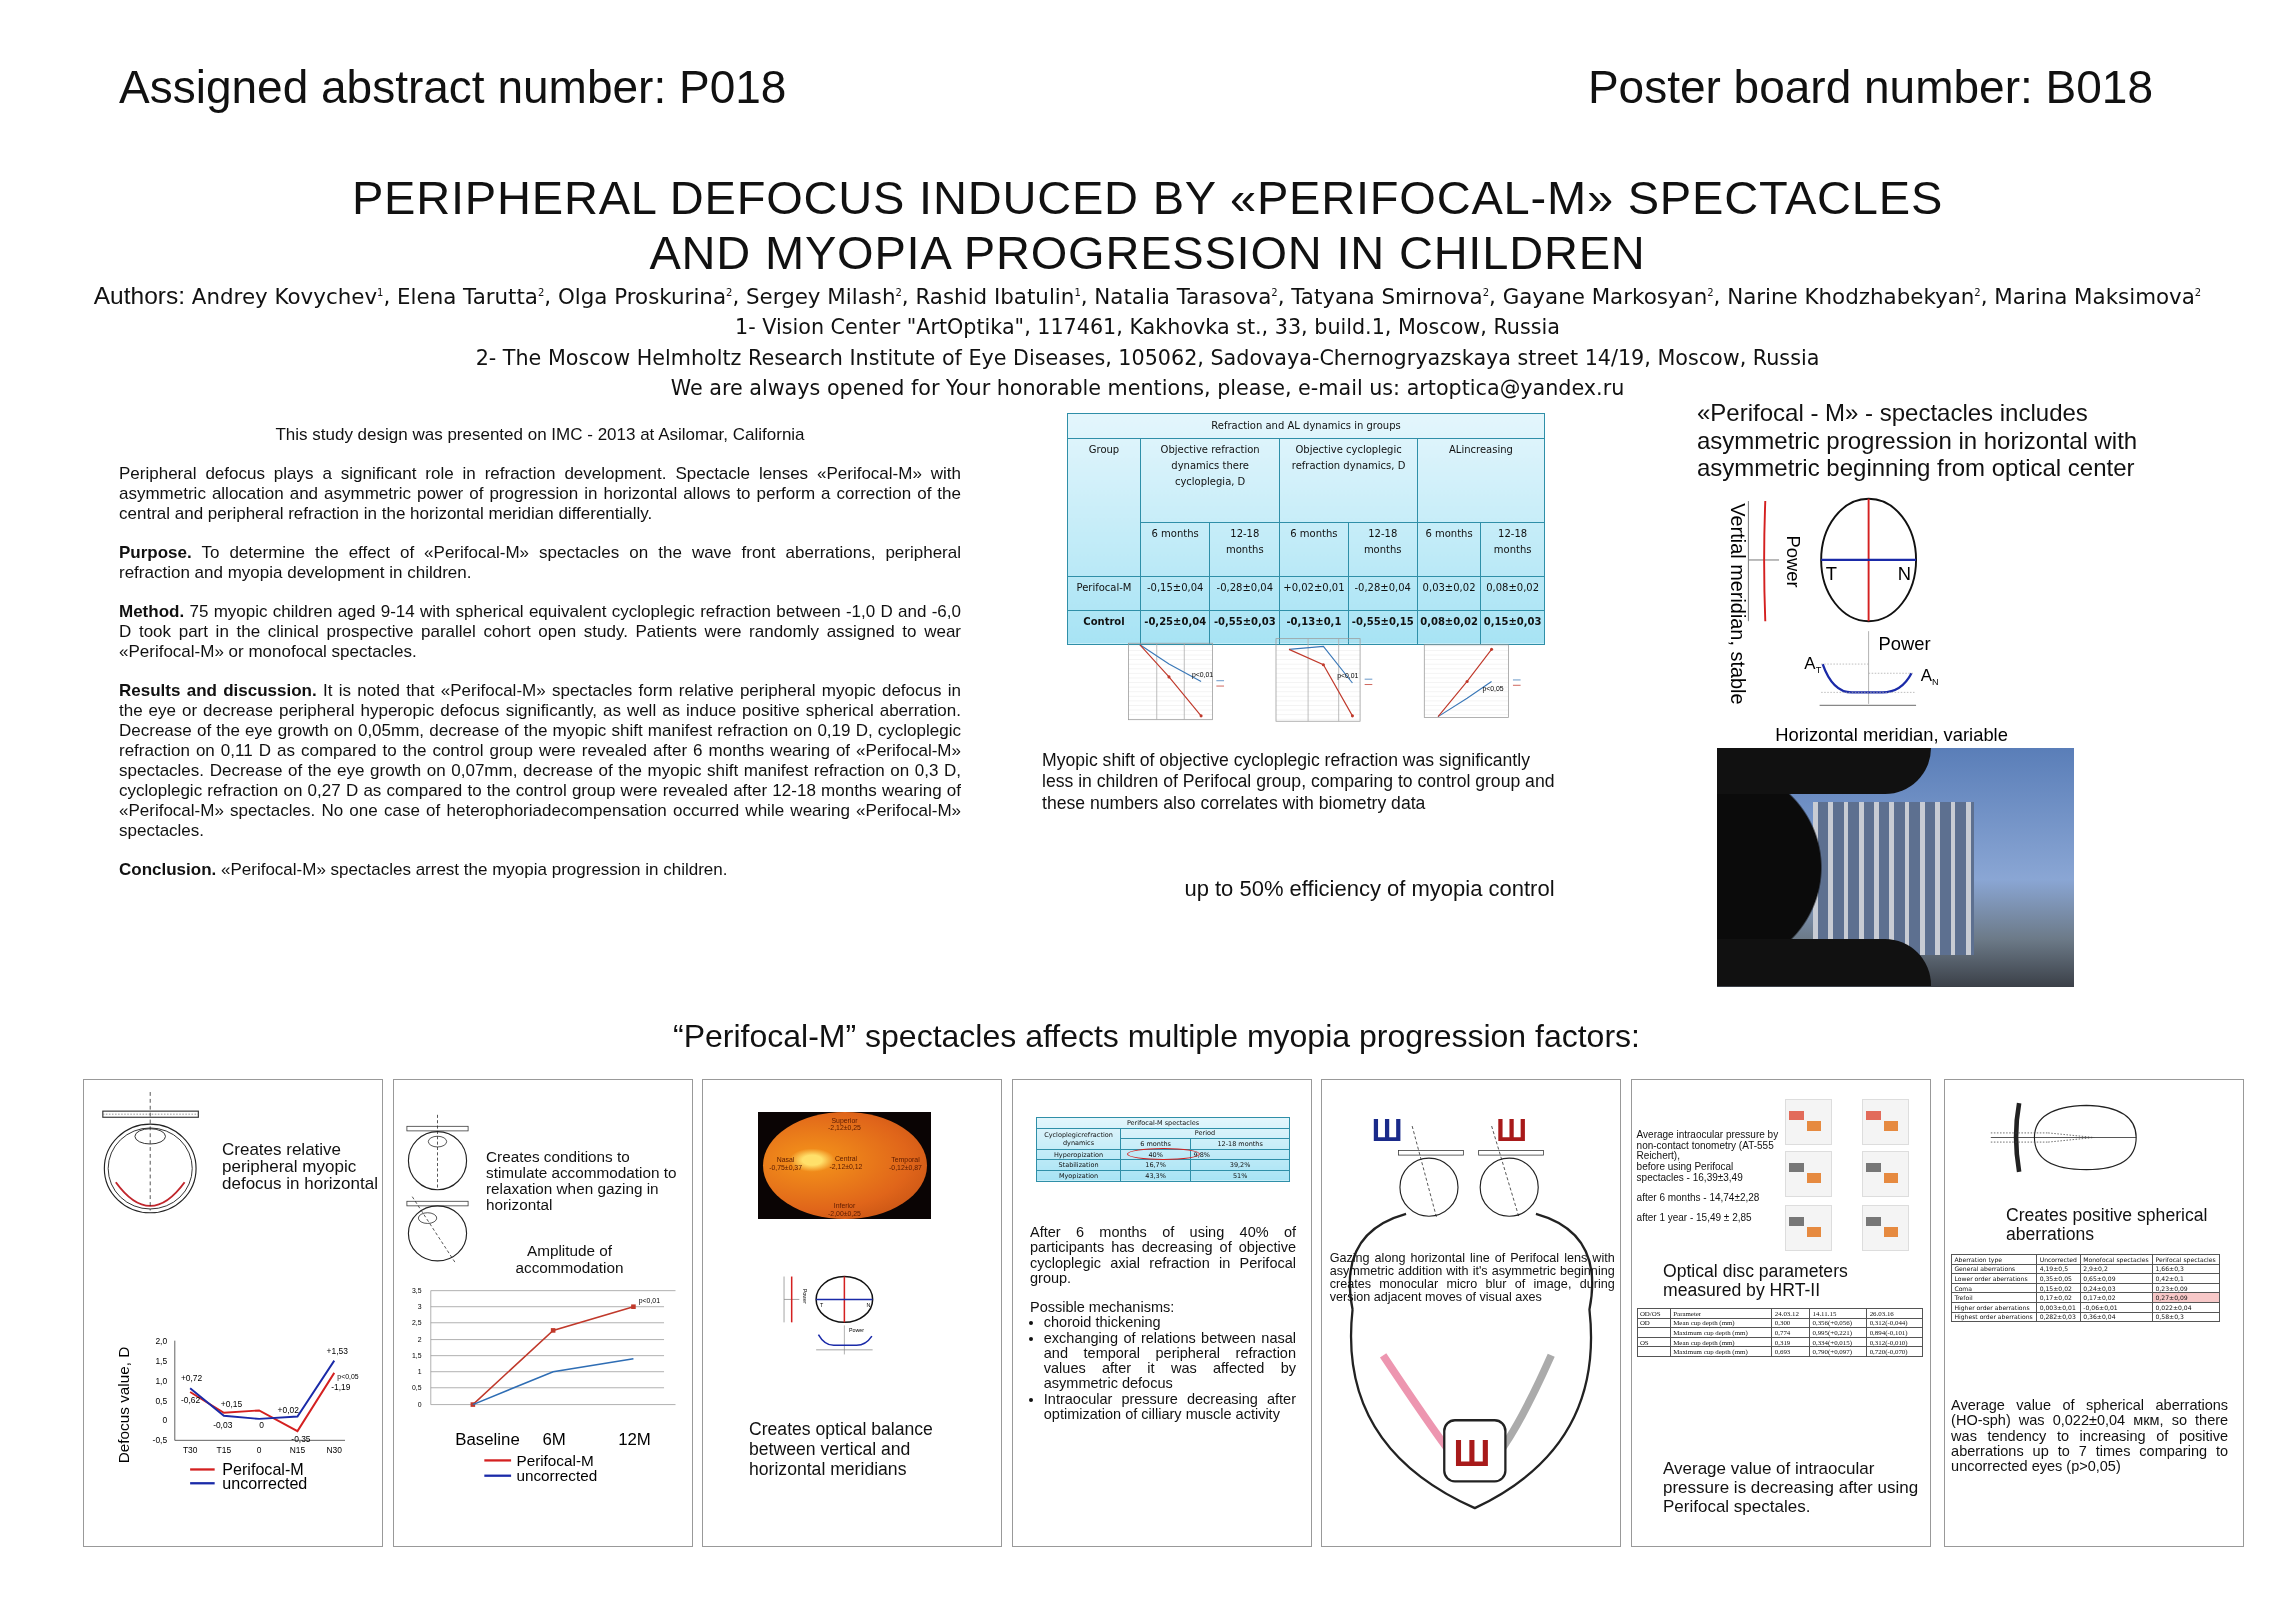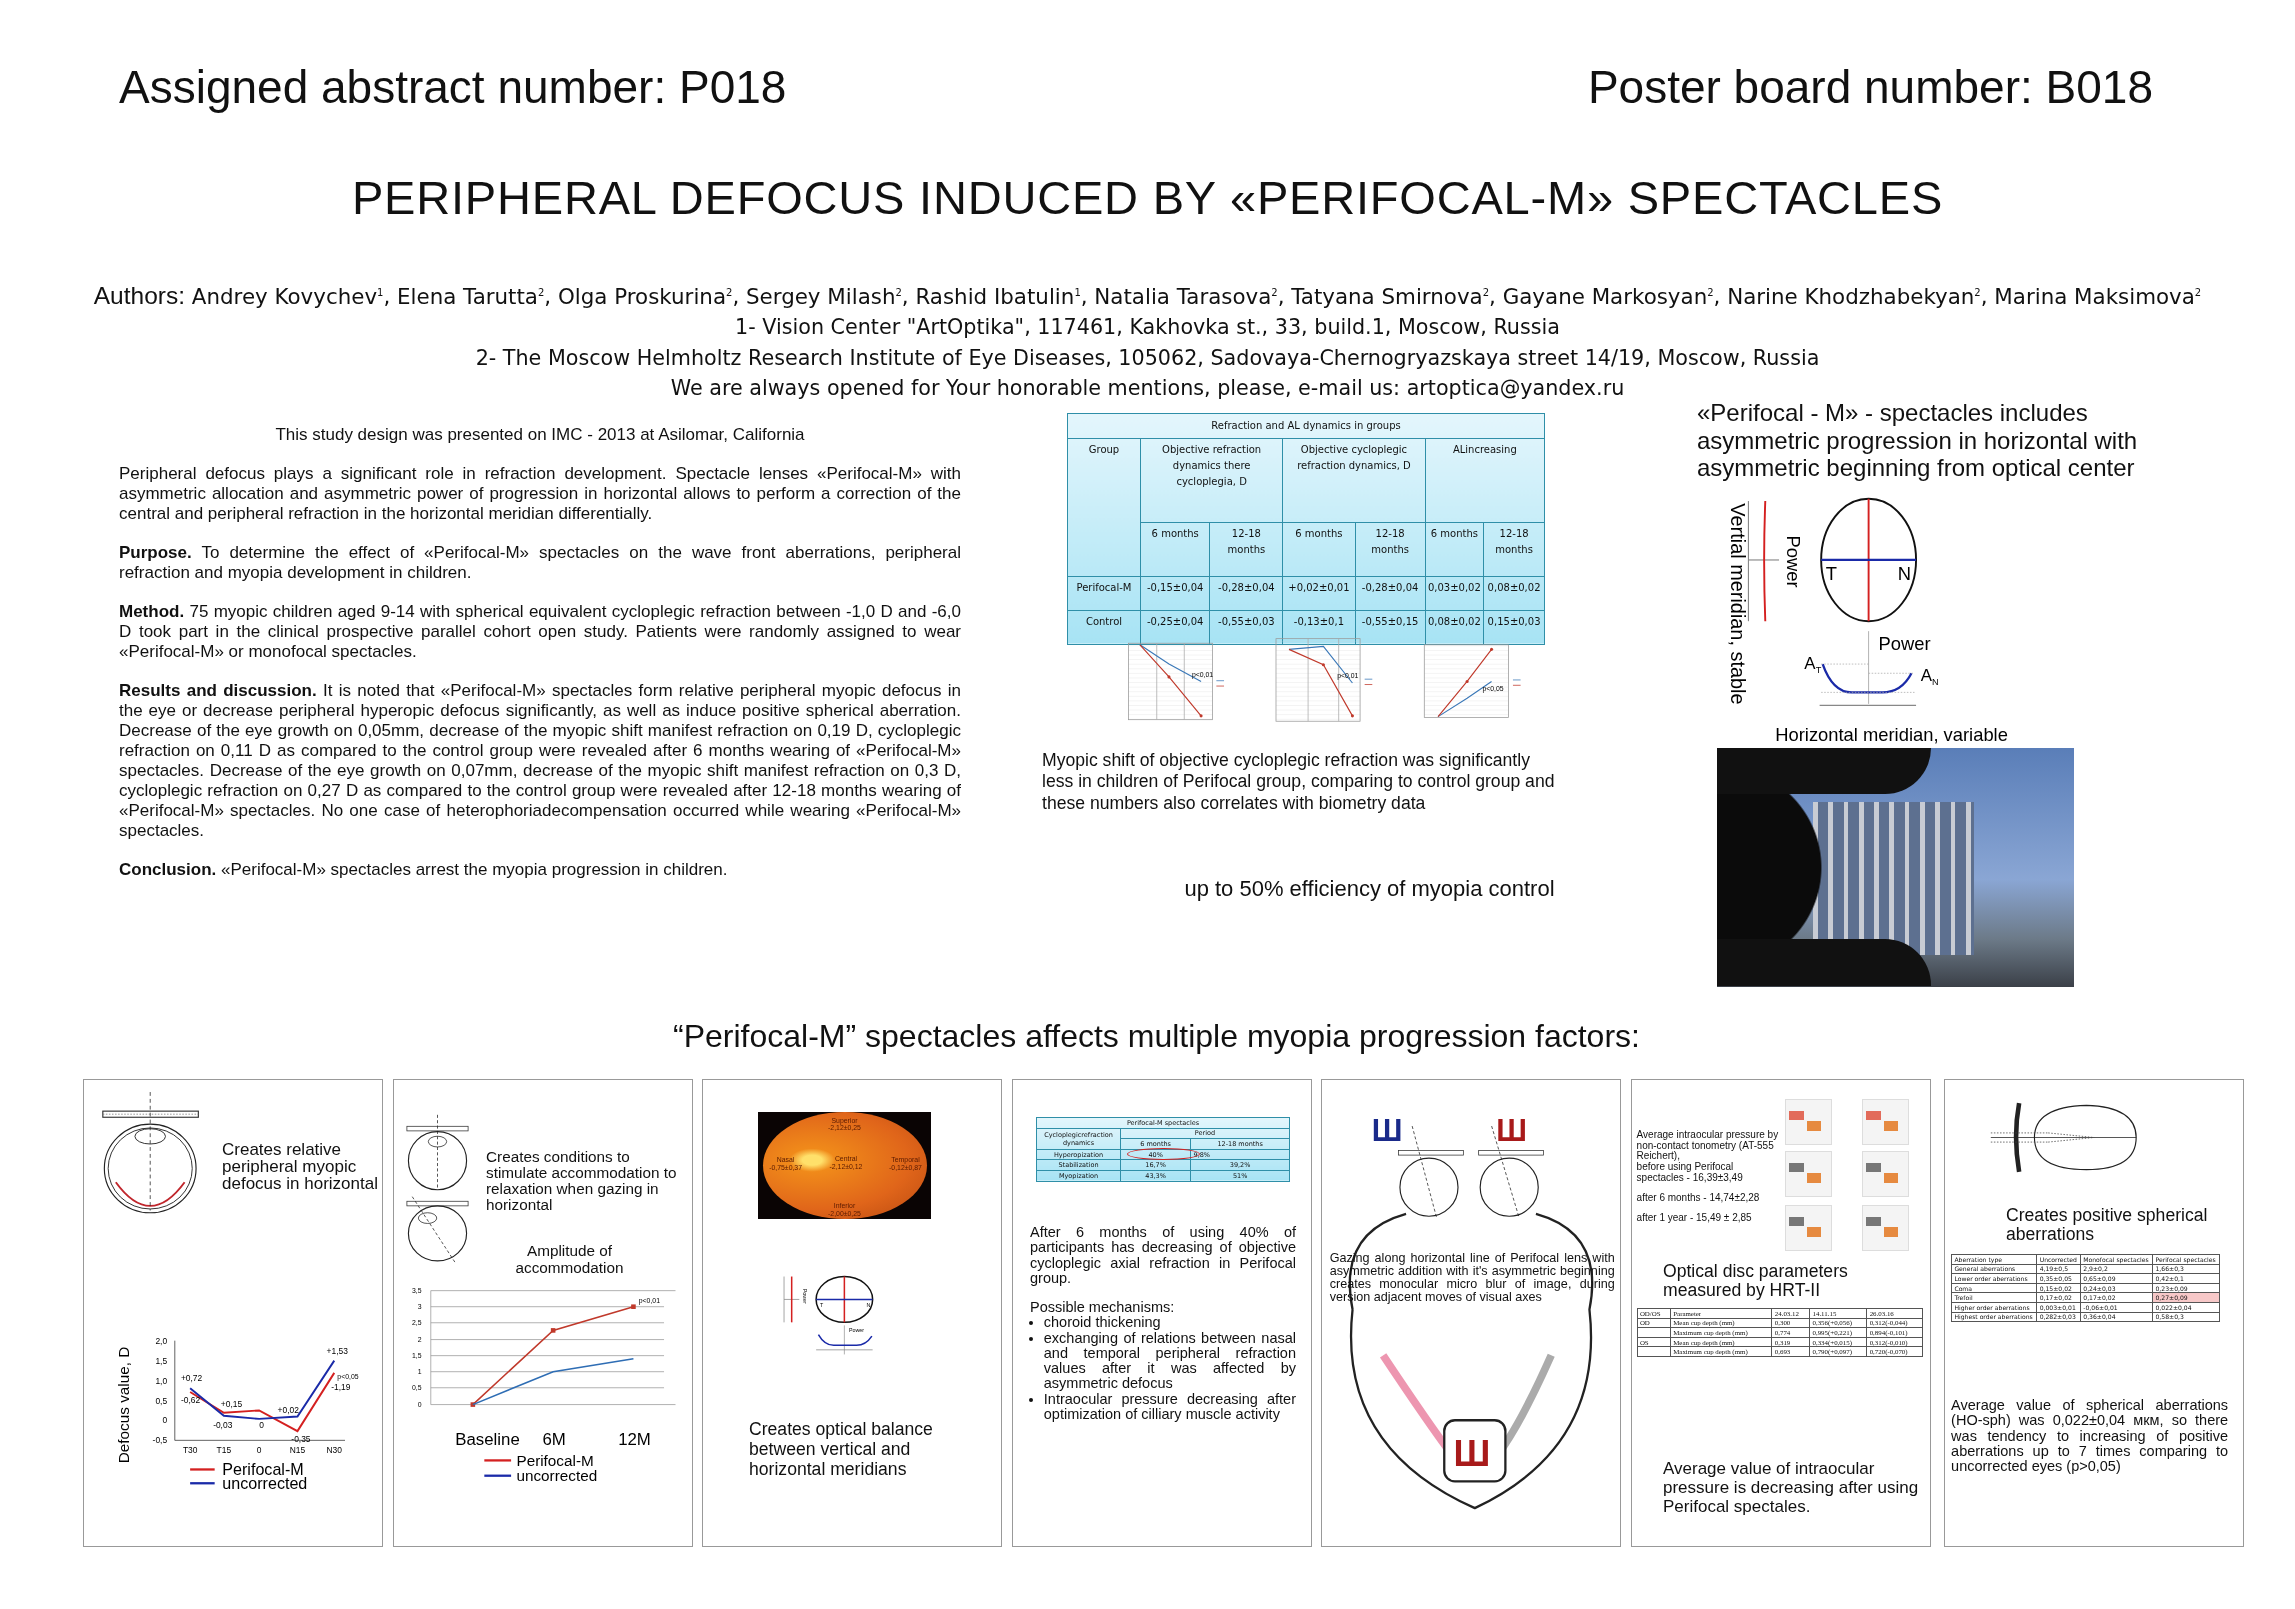--- a/index.html
+++ b/index.html
@@ -27,20 +27,21 @@
   svg text { font-family: "Liberation Sans", sans-serif; }
 </style>
 </head>
 <body>
 
 <div class="abs hdr-num" style="left:119px;">Assigned abstract number: P018</div>
 <div class="abs hdr-num" style="right:142px;">Poster board number: B018</div>
 
 <div class="abs title">
   <div>PERIPHERAL DEFOCUS INDUCED BY «PERIFOCAL-M» SPECTACLES</div>
+  <div>AND MYOPIA PROGRESSION IN CHILDREN</div>
 </div>
 
 <div class="abs authors">
   <span class="lbl">Authors:</span>
   <span id="author-list"><span> Andrey Kovychev</span><sup>1</sup><span>, Elena Tarutta</span><sup>2</sup><span>, Olga Proskurina</span><sup>2</sup><span>, Sergey Milash</span><sup>2</sup><span>, Rashid Ibatulin</span><sup>1</sup><span>, Natalia Tarasova</span><sup>2</sup><span>, Tatyana Smirnova</span><sup>2</sup><span>, Gayane Markosyan</span><sup>2</sup><span>, Narine Khodzhabekyan</span><sup>2</sup><span>, Marina Maksimova</span><sup>2</sup></span>
 </div>
 <div class="abs aff" style="top:315px;">1- Vision Center "ArtOptika", 117461, Kakhovka st., 33, build.1, Moscow, Russia</div>
 <div class="abs aff" style="top:346px;">2- The Moscow Helmholtz Research Institute of Eye Diseases, 105062, Sadovaya-Chernogryazskaya street 14/19, Moscow, Russia</div>
 <div class="abs aff" style="top:376px;">We are always opened for Your honorable mentions, please, e-mail us: artoptica@yandex.ru</div>
 
@@ -74,21 +75,21 @@
   </tr>
   <tr style="height:34px;">
     <td>Perifocal-M</td>
     <td>-0,15±0,04</td>
     <td>-0,28±0,04</td>
     <td>+0,02±0,01</td>
     <td>-0,28±0,04</td>
     <td>0,03±0,02</td>
     <td>0,08±0,02</td>
   </tr>
-  <tr style="height:34px;">
+  <tr style="height:34px;font-weight:bold;">
     <td>Control</td>
     <td>-0,25±0,04</td>
     <td>-0,55±0,03</td>
     <td>-0,13±0,1</td>
     <td>-0,55±0,15</td>
     <td>0,08±0,02</td>
     <td>0,15±0,03</td>
   </tr>
 </tbody>
   </table>

